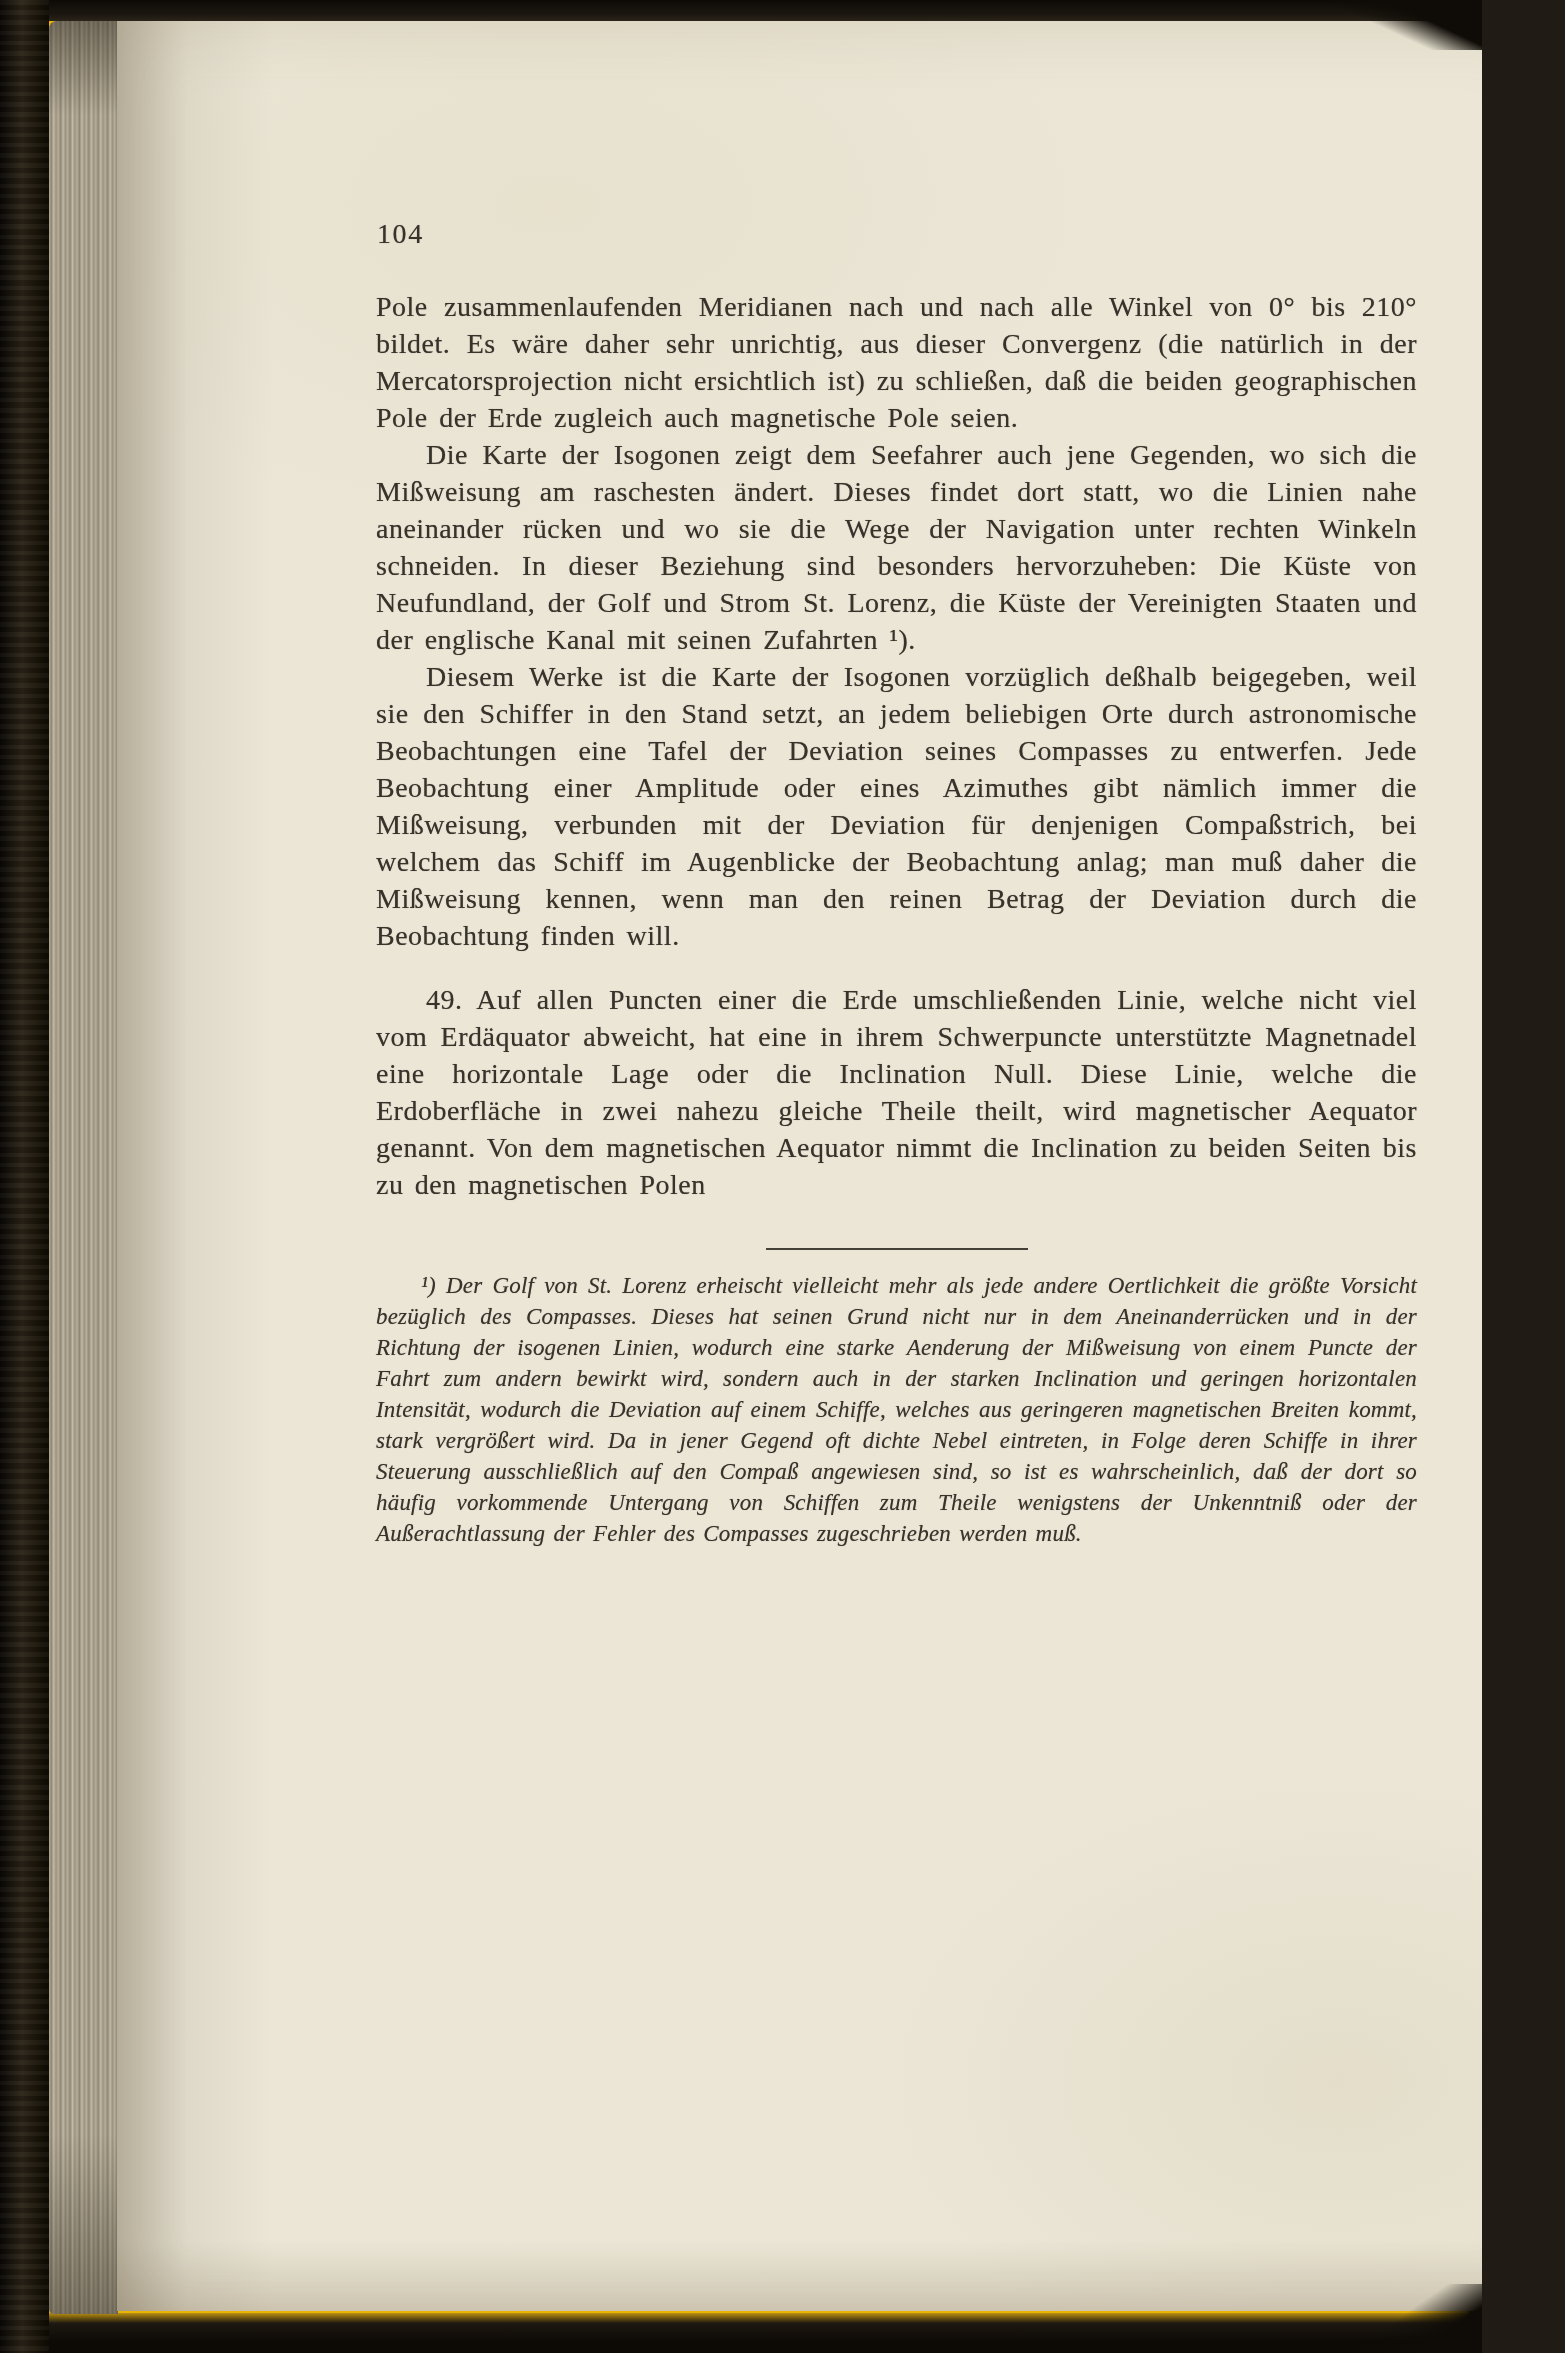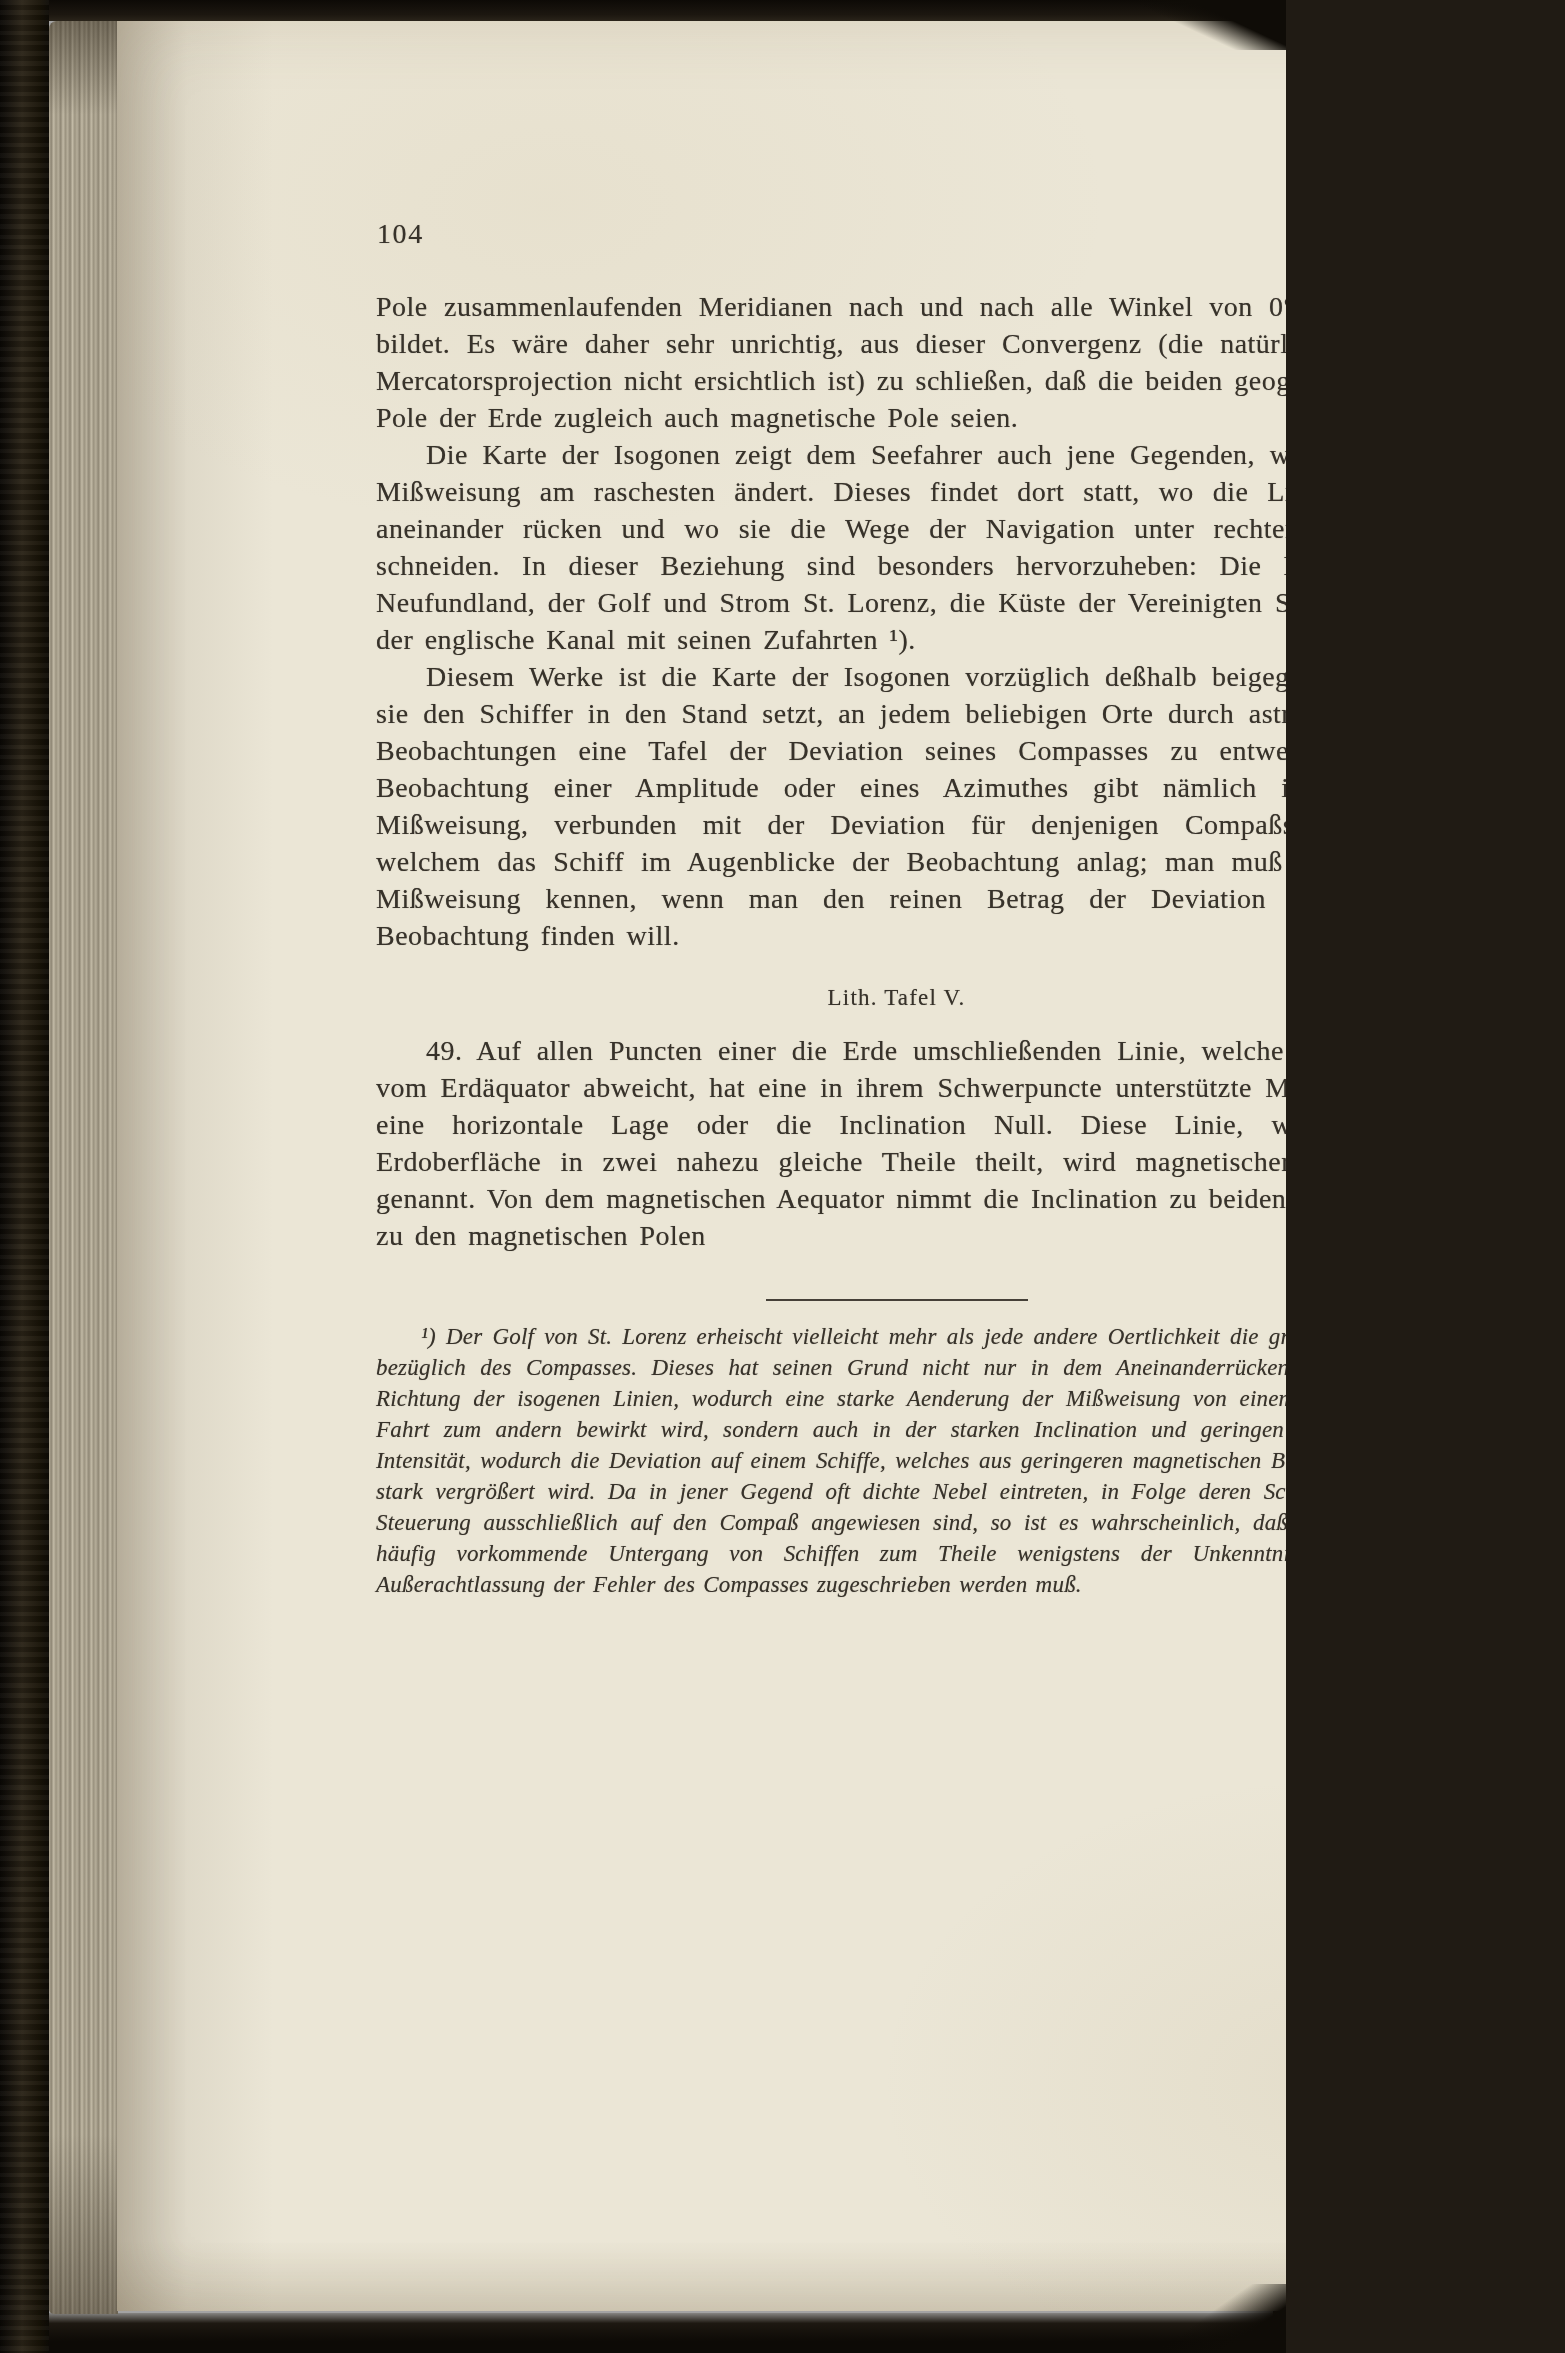--- a/index.html
+++ b/index.html
@@ -2,24 +2,24 @@
 <html style="font-size:12.5px"><head>
 <meta charset="utf-8">
 <style>
   html, body {
     margin: 0;
     padding: 0;
     background: #201b14;
   }
   .scan {
     position: relative;
-    width: 1286px;
+    width: 1482px;
     height: 2354px;
     overflow: hidden;
-    background: #a3a3a3;
+    background: #eab308;
     font-family: "Liberation Serif", "DejaVu Serif", serif;
   }
 
   
   .band-top {
     position: absolute; left: 0; top: 0; width: 100%; height: 21px;
     background: linear-gradient(180deg, #0d0a06, #1c1710 70%, #2a241a);
   }
   .band-bottom {
     position: absolute; left: 0; bottom: 0; width: 100%; height: 41px;
@@ -137,21 +137,20 @@
 
   <div class="text-block ink">
 
     <p class="body para-noindent">Pole zusammenlaufenden Meridianen nach und nach alle Winkel von 0° bis 210° bildet. Es wäre daher sehr unrichtig, aus dieser Convergenz (die natürlich in der Mercatorsprojection nicht ersichtlich ist) zu schließen, daß die beiden geographischen Pole der Erde zugleich auch magnetische Pole seien.</p>
 
     <p class="body">Die Karte der Isogonen zeigt dem Seefahrer auch jene Gegenden, wo sich die Mißweisung am raschesten ändert. Dieses findet dort statt, wo die Linien nahe aneinander rücken und wo sie die Wege der Navigation unter rechten Winkeln schneiden. In dieser Beziehung sind besonders hervorzuheben: Die Küste von Neufundland, der Golf und Strom St. Lorenz, die Küste der Vereinigten Staaten und der englische Kanal mit seinen Zufahrten ¹).</p>
 
     <p class="body">Diesem Werke ist die Karte der Isogonen vorzüglich deßhalb beigegeben, weil sie den Schiffer in den Stand setzt, an jedem beliebigen Orte durch astronomische Beobachtungen eine Tafel der Deviation seines Compasses zu entwerfen. Jede Beobachtung einer Amplitude oder eines Azimuthes gibt nämlich immer die Mißweisung, verbunden mit der Deviation für denjenigen Compaßstrich, bei welchem das Schiff im Augenblicke der Beobachtung anlag; man muß daher die Mißweisung kennen, wenn man den reinen Betrag der Deviation durch die Beobachtung finden will.</p>
 
     <div class="section-heading">
-      <div class="subline">Lith. Tafel V.</div>
     </div>
 
     <p class="body">49. Auf allen Puncten einer die Erde umschließenden Linie, welche nicht viel vom Erdäquator abweicht, hat eine in ihrem Schwerpuncte unterstützte Magnetnadel eine horizontale Lage oder die Inclination Null. Diese Linie, welche die Erdoberfläche in zwei nahezu gleiche Theile theilt, wird magnetischer Aequator genannt. Von dem magnetischen Aequator nimmt die Inclination zu beiden Seiten bis zu den magnetischen Polen</p>
 
     <hr class="footnote-rule">
 
     <p class="footnote">¹) Der Golf von St. Lorenz erheischt vielleicht mehr als jede andere Oertlichkeit die größte Vorsicht bezüglich des Compasses. Dieses hat seinen Grund nicht nur in dem Aneinanderrücken und in der Richtung der isogenen Linien, wodurch eine starke Aenderung der Mißweisung von einem Puncte der Fahrt zum andern bewirkt wird, sondern auch in der starken Inclination und geringen horizontalen Intensität, wodurch die Deviation auf einem Schiffe, welches aus geringeren magnetischen Breiten kommt, stark vergrößert wird. Da in jener Gegend oft dichte Nebel eintreten, in Folge deren Schiffe in ihrer Steuerung ausschließlich auf den Compaß angewiesen sind, so ist es wahrscheinlich, daß der dort so häufig vorkommende Untergang von Schiffen zum Theile wenigstens der Unkenntniß oder der Außerachtlassung der Fehler des Compasses zugeschrieben werden muß.</p>
 
   </div>
 

